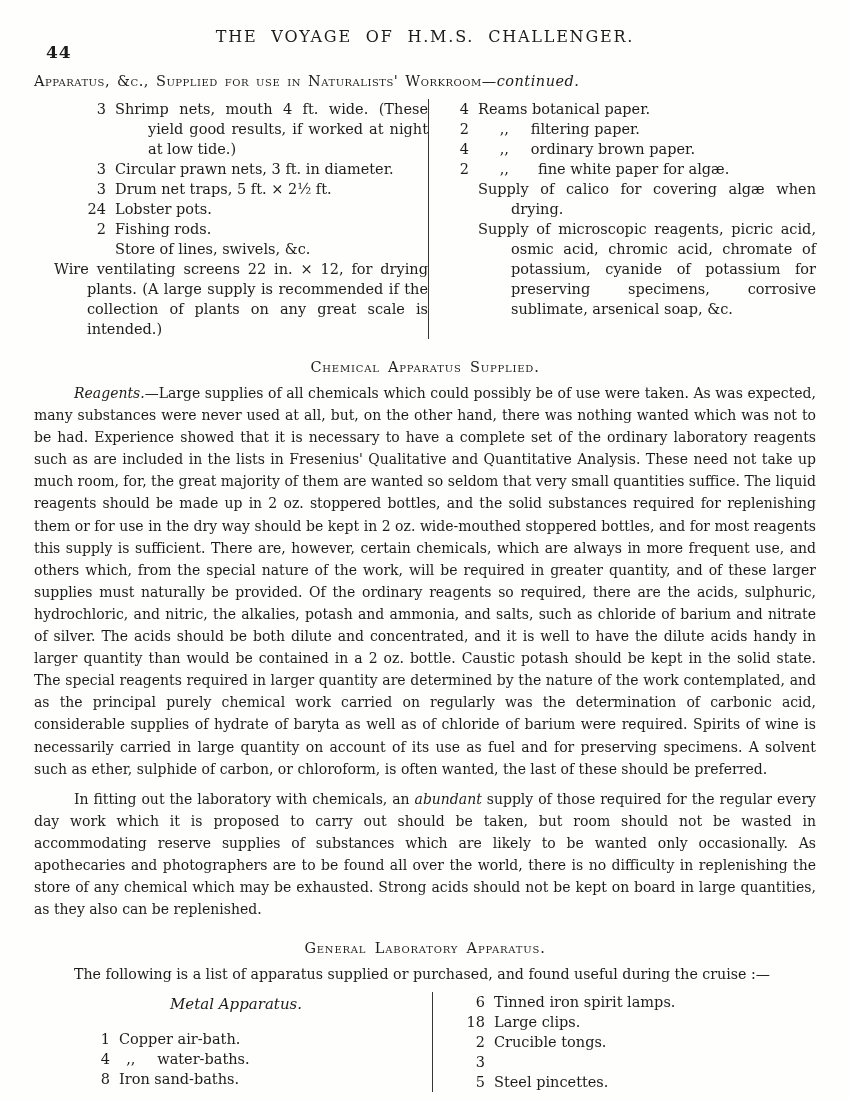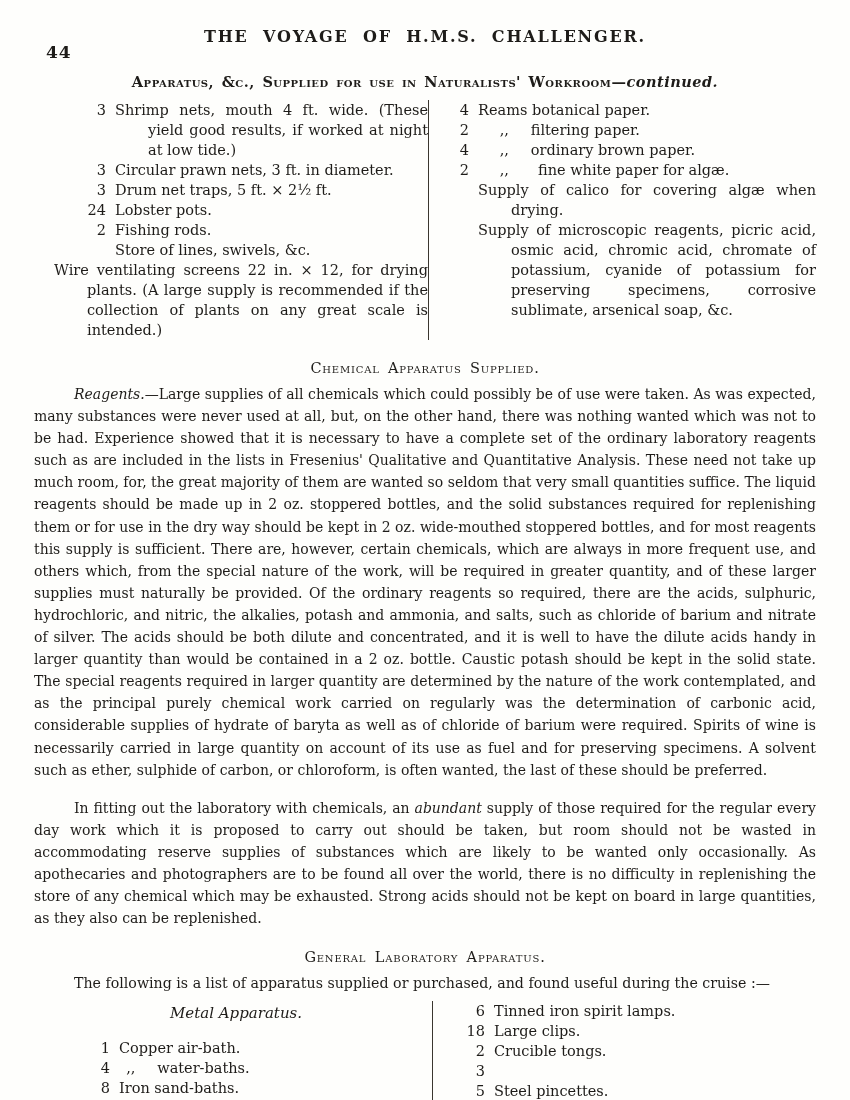--- a/index.html
+++ b/index.html
@@ -16,28 +16,28 @@
   }
 
   
   .pagehead { position: relative; padding-top: 27px; height: 22px; }
   .pagenum {
     position: absolute; left: 12px; top: 42px;
     font-size: 17px; font-weight: bold; letter-spacing: 1px;
   }
   .booktitle {
     margin: 0; text-align: center;
-    font-size: 16px; font-weight: bold;
+    font-size: 16px; font-weight: normal;
     letter-spacing: 1.8px; word-spacing: 7px;
   }
 
   
   .subhead {
-    margin: 24px 0 0; text-align: center;
-    font-size: 14.5px; font-weight: bold;
+    margin: 24px 0 0; text-align: left;
+    font-size: 14.5px; font-weight: normal;
     letter-spacing: 0.5px; word-spacing: 2px;
   }
   .sc { font-variant: small-caps; }
   .it { font-style: italic; }
   .centerhead {
     margin: 20px 0 0; text-align: center;
     font-size: 14.5px; font-weight: normal;
     font-variant: small-caps;
     letter-spacing: 0.8px; word-spacing: 3px;
   }
@@ -55,21 +55,21 @@
   .toplist .col-l .qty { width: 52px; }
   .toplist .col-r .qty { width: 26px; }
   .txt { flex: 1; text-align: justify; padding-left: 33px; text-indent: -33px; }
 
   
   .para {
     margin: 7px 0 0;
     font-size: 14px; line-height: 22.1px;
     text-align: justify; text-indent: 40px;
   }
-  .para + .para { margin-top: 16px; }
+  .para + .para { margin-top: 8px; }
 
   .intro {
     margin: 8px 0 0;
     font-size: 14.2px; line-height: 20px;
     text-indent: 40px;
   }
 
   
   .bottomlist { margin-top: 8px; font-size: 14.5px; line-height: 20px; }
   .bottomlist .col-l { width: 352px; flex: none; padding-left: 46px; box-sizing: content-box; }

